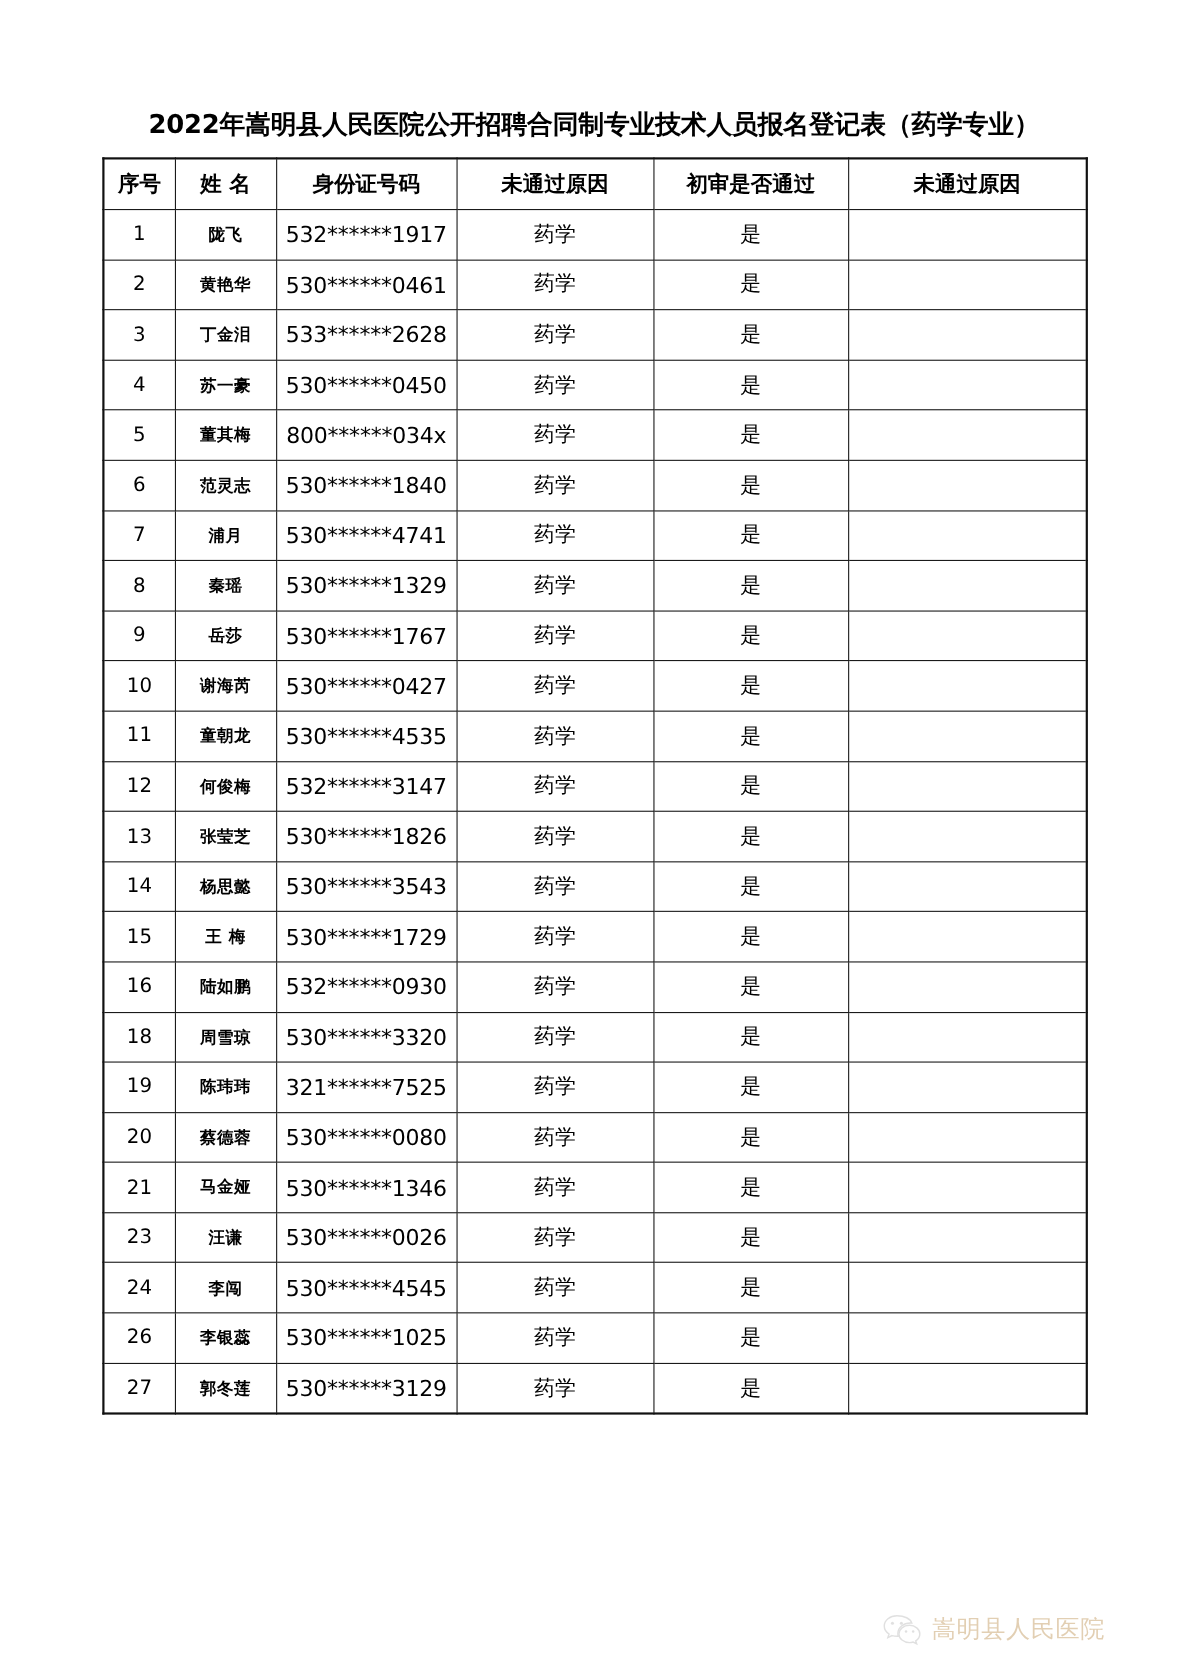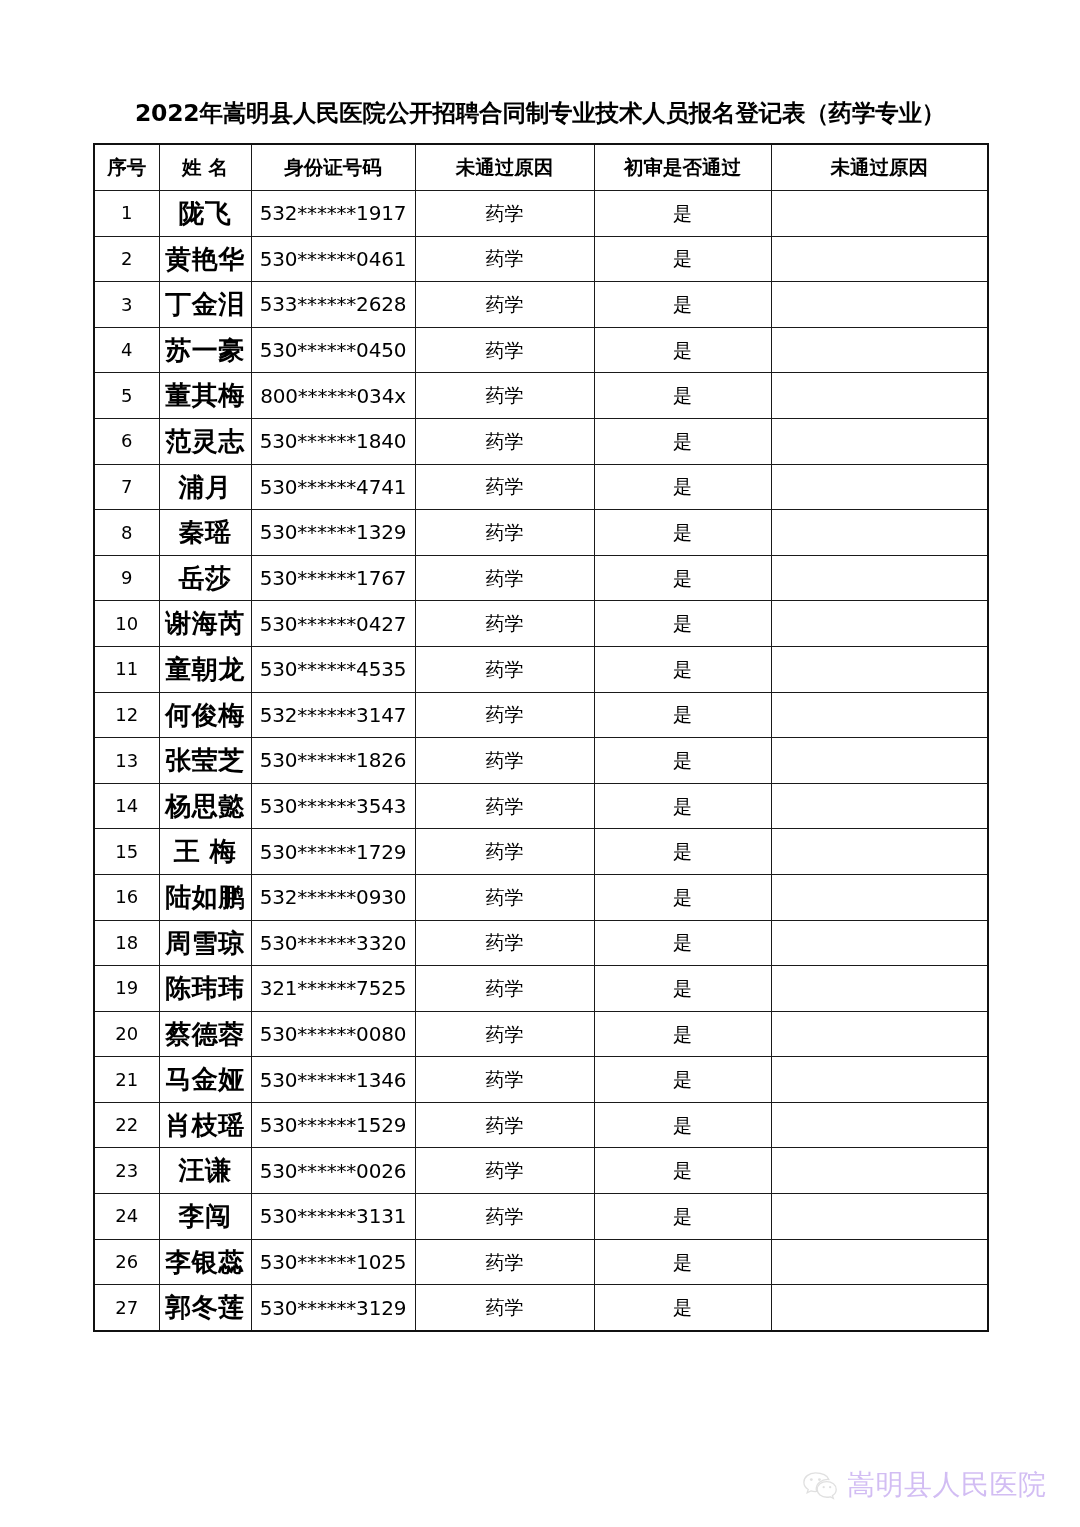--- a/index.html
+++ b/index.html
@@ -79,21 +79,21 @@
   table.reg-table td.cell-idx {
     font-size: 18px;
     font-weight: 400;
   }
   table.reg-table td.cell-id {
     font-size: 20px;
     font-weight: 400;
     letter-spacing: -0.2px;
   }
   table.reg-table td.cell-name {
-    font-size: 26px;
+    font-size: 15px;
     font-weight: 700;
     letter-spacing: 0.5px;
   }
   table.reg-table td.cell-major,
   table.reg-table td.cell-pass {
     font-size: 19px;
     font-weight: 400;
   }
   table.reg-table td.cell-note { }
 
@@ -106,23 +106,23 @@
   .watermark {
     position: absolute;
     left: 802px;
     top: 1466px;
     display: flex;
     align-items: center;
     gap: 9px;
     opacity: 0.30;
   }
   .watermark .wm-text {
-    font-size: 28px;
+    font-size: 22px;
     font-weight: 400;
-    color: #6d28d9;
+    color: #a16207;
     letter-spacing: 0.5px;
     white-space: nowrap;
     font-family: "DejaVu Sans", "Liberation Sans", sans-serif;
   }
   .wm-icon {
     width: 36px;
     height: 30px;
     display: block;
   }
 </style>
@@ -308,39 +308,31 @@
           </tr>
           <tr>
             <td class="cell-idx">21</td>
             <td class="cell-name">马金娅</td>
             <td class="cell-id">530******1346</td>
             <td class="cell-major">药学</td>
             <td class="cell-pass">是</td>
             <td class="cell-note"></td>
           </tr>
           <tr>
-            <td class="cell-idx">22</td>
-            <td class="cell-name">肖枝瑶</td>
-            <td class="cell-id">530******1529</td>
-            <td class="cell-major">药学</td>
-            <td class="cell-pass">是</td>
-            <td class="cell-note"></td>
-          </tr>
-          <tr>
             <td class="cell-idx">23</td>
             <td class="cell-name">汪谦</td>
             <td class="cell-id">530******0026</td>
             <td class="cell-major">药学</td>
             <td class="cell-pass">是</td>
             <td class="cell-note"></td>
           </tr>
           <tr>
             <td class="cell-idx">24</td>
             <td class="cell-name">李闯</td>
-            <td class="cell-id">530******3131</td>
+            <td class="cell-id">530******4545</td>
             <td class="cell-major">药学</td>
             <td class="cell-pass">是</td>
             <td class="cell-note"></td>
           </tr>
           <tr>
             <td class="cell-idx">26</td>
             <td class="cell-name">李银蕊</td>
             <td class="cell-id">530******1025</td>
             <td class="cell-major">药学</td>
             <td class="cell-pass">是</td>

